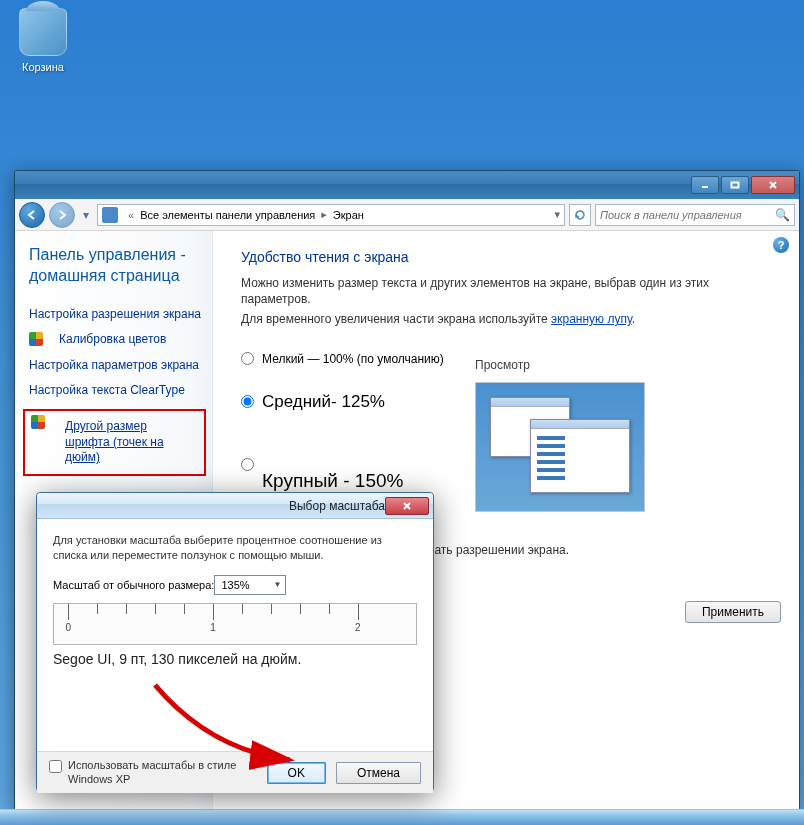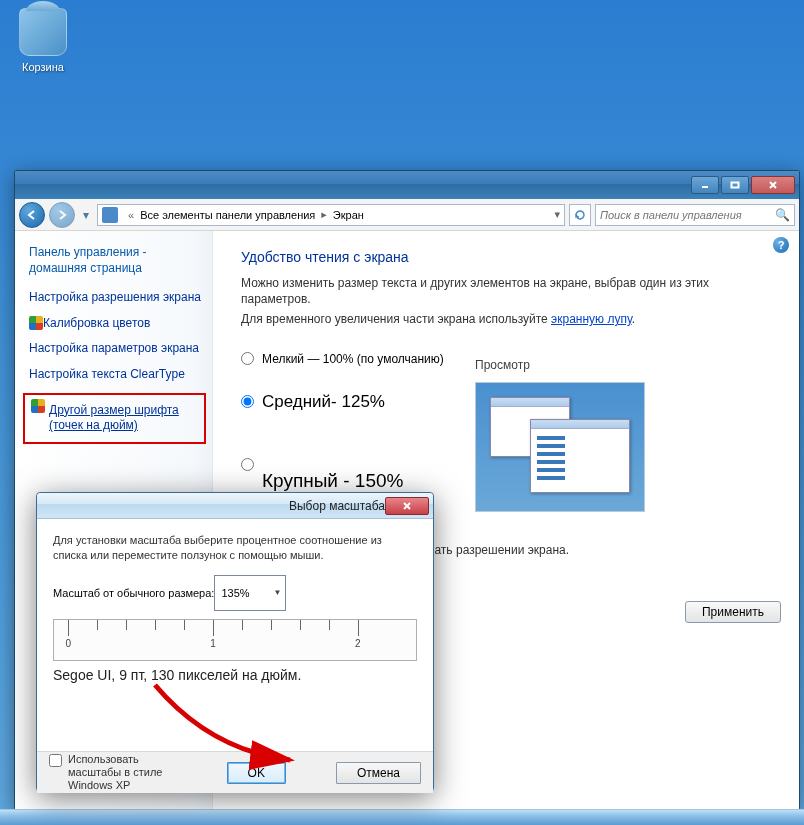--- a/index.html
+++ b/index.html
@@ -75,22 +75,22 @@
 
   .sidebar {
     width:198px; padding:14px 10px 10px 14px;
     background:linear-gradient(to right,#fff 0%,#f6f9fc 90%,#eef3f8 100%);
     border-right:1px solid #e4e9ee;
   }
   .sidebar a {
     display:block; color:#003399; font-size:12px; margin-bottom:10px;
     text-decoration:none; line-height:1.3;
   }
-  .sidebar .top-link { color:#0a5aa8; font-size:12px; margin-bottom:14px; }
-  .sidebar .with-icon { display:flex; gap:0; align-items:flex-start; }
+  .sidebar .top-link { color:#0a5aa8; font-size:16px; margin-bottom:20px; }
+  .sidebar .with-icon { display:flex; gap:16px; align-items:flex-start; }
   .shield { width:14px; height:14px; background:conic-gradient(#e8b020 0 25%,#d64020 25% 50%,#2070c8 50% 75%,#30a030 75% 100%); border-radius:2px; flex-shrink:0;}
   .highlight-box {
     border:2px solid #d80000; padding:4px 6px; margin:2px -4px 10px -6px;
   }
   .highlight-box a { margin:4px; text-decoration:underline; }
 
   .main {
     flex:1; padding:18px 18px 10px 28px; position:relative;
     background:#fff;
   }
@@ -151,21 +151,21 @@
   .dlg-close {
     width:44px; height:18px; margin-right:4px;
     background:linear-gradient(#e8868a,#c74048); border:1px solid #8a2a30; border-radius:2px;
     display:flex;align-items:center;justify-content:center;
   }
   .dlg-close svg { stroke:#fff; stroke-width:2; }
   .dlg-body { padding:14px 16px; background:#fff; height:232px; }
   .dlg-body p { font-size:11px; color:#333; line-height:1.35; margin-bottom:12px; }
   .scale-row { display:flex; align-items:center; gap:0; font-size:11px; margin-bottom:8px;}
   .combo {
-    width:72px; height:36px; border:1px solid #7a8a9a; background:#fff;
+    width:72px; height:20px; border:1px solid #7a8a9a; background:#fff;
     display:flex; align-items:center; justify-content:space-between; padding:0 4px 0 6px;
     font-size:11px;
   }
   .combo .tri { font-size:8px; color:#444; }
   .ruler {
     height:42px; border:1px solid #b0b0b0; background:#fcfcfc; position:relative;
     margin-bottom:6px;
   }
   .ruler .tick { position:absolute; top:0; width:1px; height:10px; background:#666; }
   .ruler .tick.long { height:16px; }
@@ -173,21 +173,21 @@
   .font-sample { font-size:14px; color:#222; margin-top:6px; }
 
   .dlg-footer {
     height:42px; background:#f0f0f0; border-top:1px solid #d8d8d8;
     display:flex; align-items:center; padding:0 12px; gap:10px;
   }
   .xp-check { display:flex; align-items:flex-start; gap:6px; font-size:11px; color:#333; flex:1; line-height:1.2;}
   .xp-check input { margin-top:1px; }
   .dlg-btn {
     padding:3px 20px; border:1px solid #8a9aaa; border-radius:1px;
-    background:linear-gradient(#f8f8f8,#e4e4e4); font-size:12px;margin-left:40px;
+    background:linear-gradient(#f8f8f8,#e4e4e4); font-size:12px;
   }
   .dlg-btn.primary { border:1px solid #3a8ad0; box-shadow:0 0 0 1px #7ab8e8 inset; background:linear-gradient(#f0f8ff,#d8ecfa);}
 
   .arrow-annot {
     position:absolute; z-index:20; pointer-events:none;
   }
 
   .taskbar {
     position:absolute; bottom:0; left:0; right:0; height:16px;
     background:linear-gradient(to bottom,#bfe0f8,#8cc0e8 40%,#5c9cd0);

